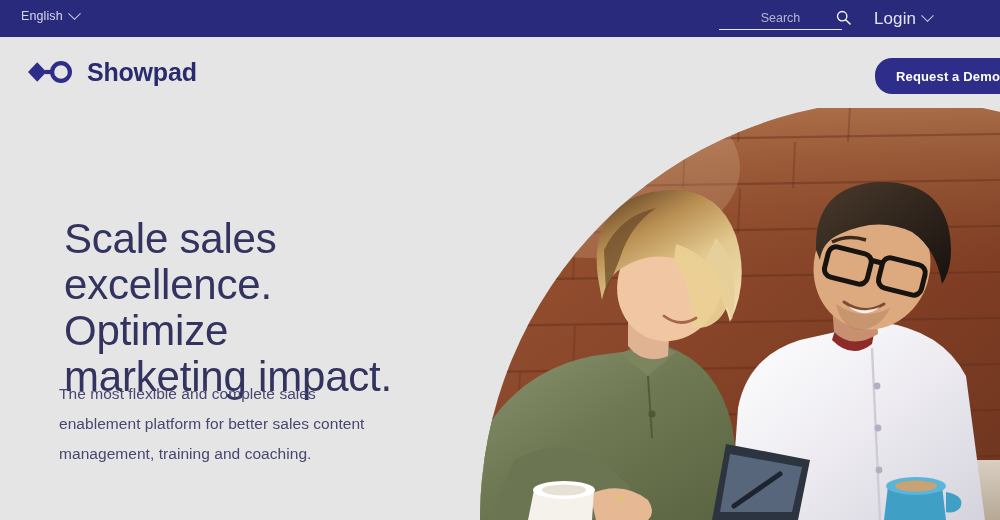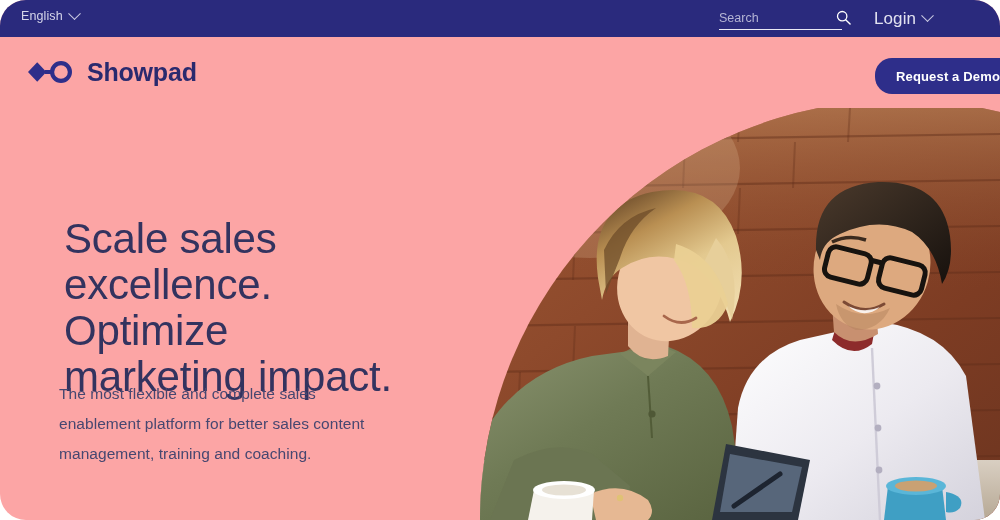--- a/index.html
+++ b/index.html
@@ -13,22 +13,21 @@
     background: #fffffe;
     font-family: "Liberation Sans", sans-serif;
     -webkit-font-smoothing: antialiased;
   }
 
   .page {
     position: relative;
     width: 1000px;
     height: 520px;
     overflow: hidden;
-    background: #fca5a5;
-    border-radius: 26px;
+    background: #e5e5e5;
   }
 
   
   .topbar {
     position: absolute;
     top: 0; left: 0;
     width: 1000px;
     height: 37px;
     background: #2a2a7d;
     display: flex;
@@ -76,20 +75,21 @@
     width: 123px;
     height: 18px;
     background: transparent;
     border: none;
     border-bottom: 1.5px solid #e9e9f5;
     outline: none;
     color: #ffffff;
     font-size: 12.5px;
     font-family: "Liberation Sans", sans-serif;
     padding: 0 0 2px 0;
+    text-align: center;
   }
   .search-input::placeholder {
     color: #b4b4d4;
     opacity: 1;
   }
   .search-icon {
     position: absolute;
     left: 836px;
     top: 10px;
     width: 15px;

